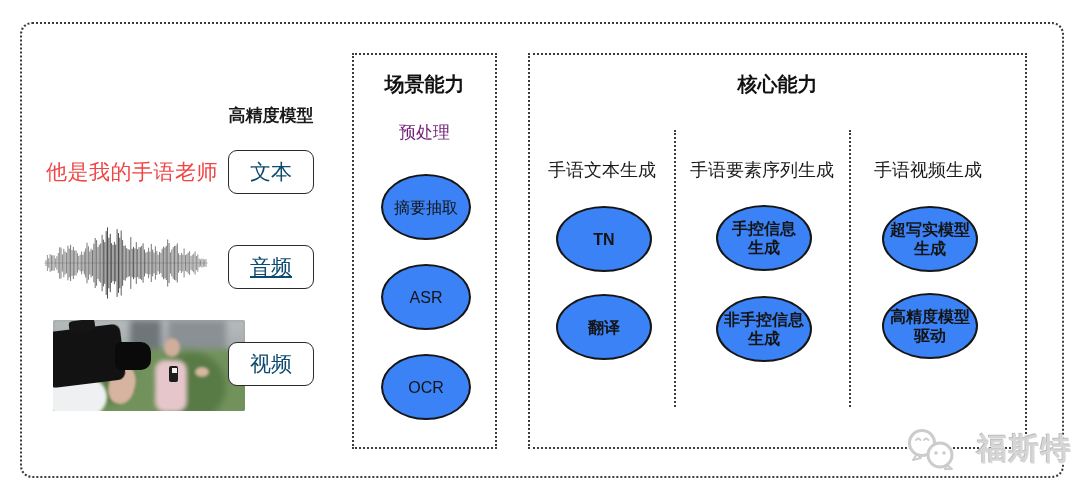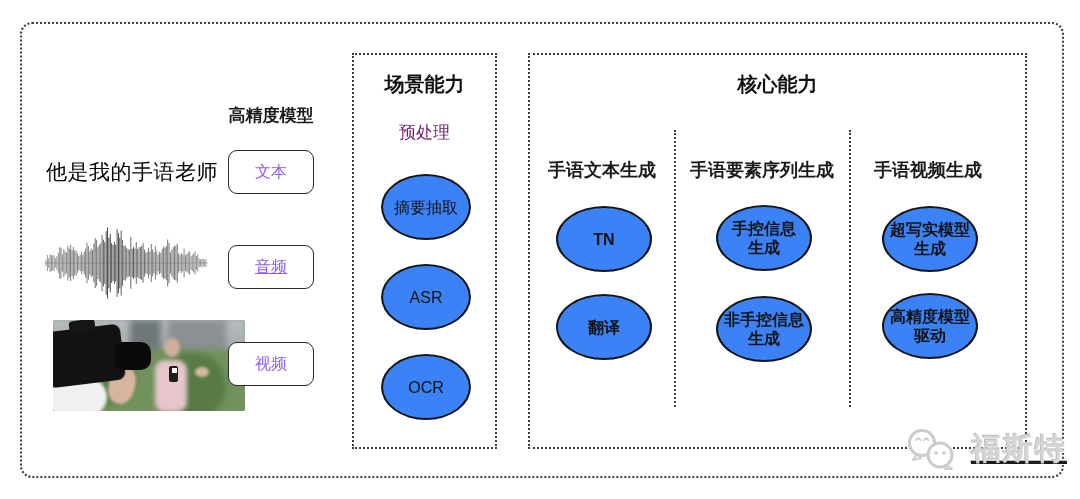--- a/index.html
+++ b/index.html
@@ -8,25 +8,25 @@
     font-family:"Liberation Sans","DejaVu Sans",sans-serif;color:#1c1c1c;
   }
   .outer-frame{
     position:absolute;left:20px;top:22px;width:1040px;height:452px;
     border:2px dotted #3c3c3c;border-radius:12px;background:#fff;
   }
   
   .input-label{position:absolute;left:196px;top:104px;width:150px;text-align:center;
     font-size:17px;font-weight:700;color:#1a1a1a;}
   .sample-sentence{position:absolute;left:46px;top:158px;width:170px;
-    font-size:21px;letter-spacing:0.5px;color:#000000;white-space:nowrap;}
+    font-size:21px;letter-spacing:0.5px;color:#ef4444;white-space:nowrap;}
   .io-box{position:absolute;left:228px;width:84px;height:42px;
     border:1.6px solid #2a2a2a;border-radius:9px;background:#fff;
     display:flex;align-items:center;justify-content:center;
-    font-size:16px;color:#8b5cf6;}
+    font-size:21px;color:#0c4a6e;}
   .io-box.t1{top:150px;} .io-box.t2{top:245px;text-decoration:underline;} .io-box.t3{top:342px;}
   .waveform-wrap{position:absolute;left:44px;top:218px;width:164px;height:90px;}
   
   .photo{position:absolute;left:53px;top:320px;width:192px;height:91px;overflow:hidden;
     border-radius:2px;background:#9aa39b;}
   .photo *{position:absolute;}
   .ph-sky{left:0;top:0;width:100%;height:42%;background:linear-gradient(#b6bbbd,#a2a8aa);filter:blur(2px);}
   .ph-bldg1{left:40%;top:0;width:16%;height:46%;background:#6f767a;filter:blur(3px);}
   .ph-bldg2{left:60%;top:0;width:30%;height:38%;background:#8a9094;filter:blur(3px);}
   .ph-hedge{left:-5%;top:32%;width:110%;height:75%;background:
@@ -52,29 +52,29 @@
   .scene-sub{position:absolute;top:66px;left:0;width:100%;text-align:center;
     font-size:17px;color:#701a75;}
   .node{position:absolute;border:2.5px solid #161616;border-radius:50%;background:#3b82f6;
     display:flex;flex-direction:column;align-items:center;justify-content:center;
     text-align:center;font-size:16px;font-weight:600;color:#141414;line-height:19px;}
   .scene-box .node{left:27px;width:86px;height:62px;font-weight:500;}
   .scene-box .node.n1{top:119px;} .scene-box .node.n2{top:209px;} .scene-box .node.n3{top:299px;}
   .core-divider{position:absolute;top:75px;height:277px;width:0;border-left:2px dotted #3c3c3c;}
   .core-divider.d1{left:144px;} .core-divider.d2{left:319px;}
   .col-header{position:absolute;top:103px;width:176px;text-align:center;
-    font-size:18px;font-weight:700;color:#1a1a1a;}
+    font-size:18px;font-weight:400;color:#1a1a1a;}
   .col-header.c1{left:-16px;} .col-header.c2{left:144px;} .col-header.c3{left:310px;}
   .core-box .node{width:92px;height:62px;}
   .node.p11{left:26px;top:151px;}  .node.p12{left:26px;top:239px;}
   .node.p21{left:186px;top:150px;} .node.p22{left:186px;top:241px;}
   .node.p31{left:352px;top:151px;} .node.p32{left:352px;top:238px;}
   .node-line{display:block;}
   
-  .watermark{position:absolute;left:905px;top:427px;display:flex;align-items:center;gap:14px;text-decoration:underline;}
+  .watermark{position:absolute;left:905px;top:427px;display:flex;align-items:center;gap:20px;}
   .wm-text{font-size:30px;font-weight:700;letter-spacing:2px;color:#d6d6d6;
     text-shadow:-1px -1px 0 #bdbdbd,1px 1px 0 #ffffff;}
 </style>
 </head>
 <body>
 
 <div class="canvas">
   <div class="outer-frame"></div>
 
   <div class="input-label">高精度模型</div>

